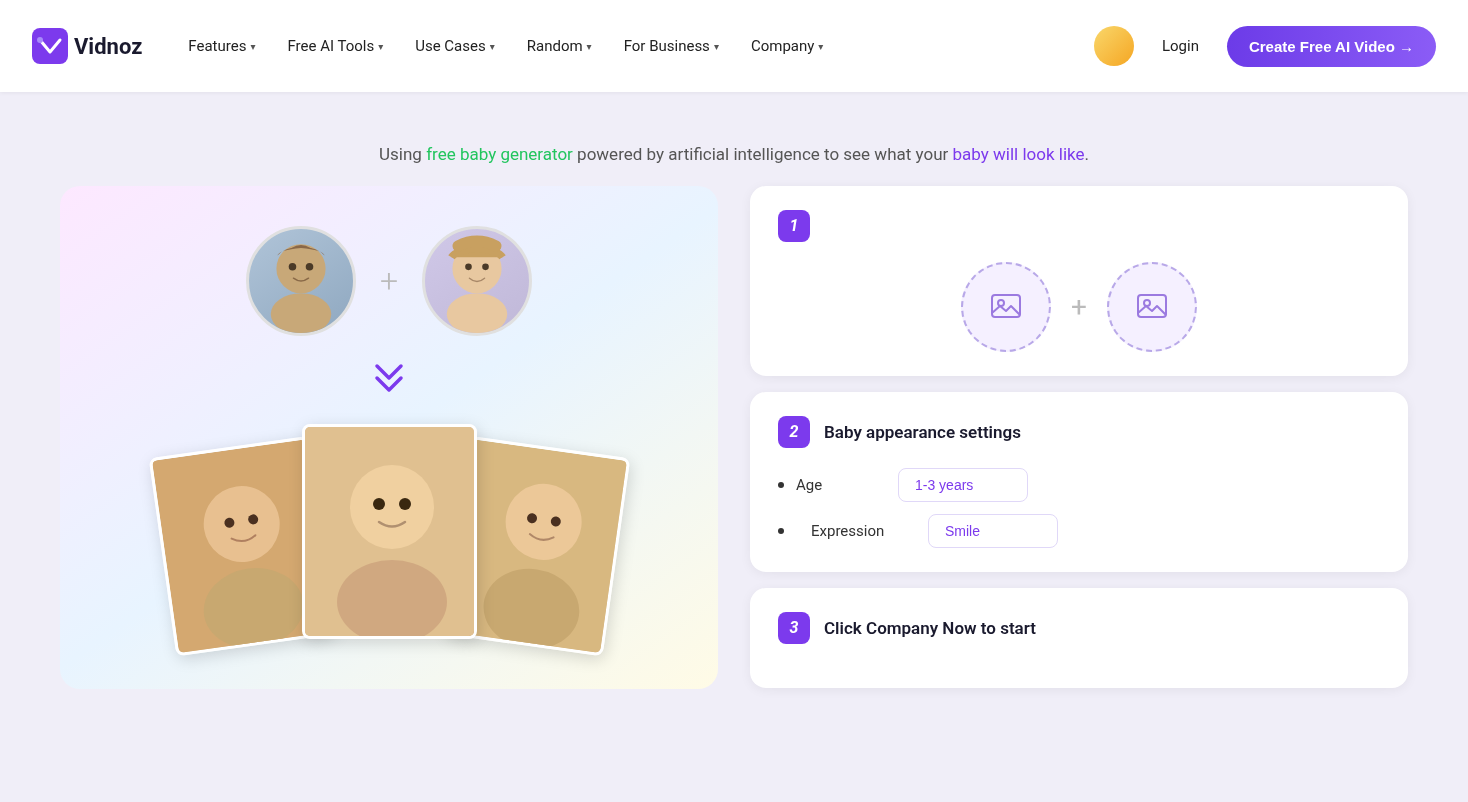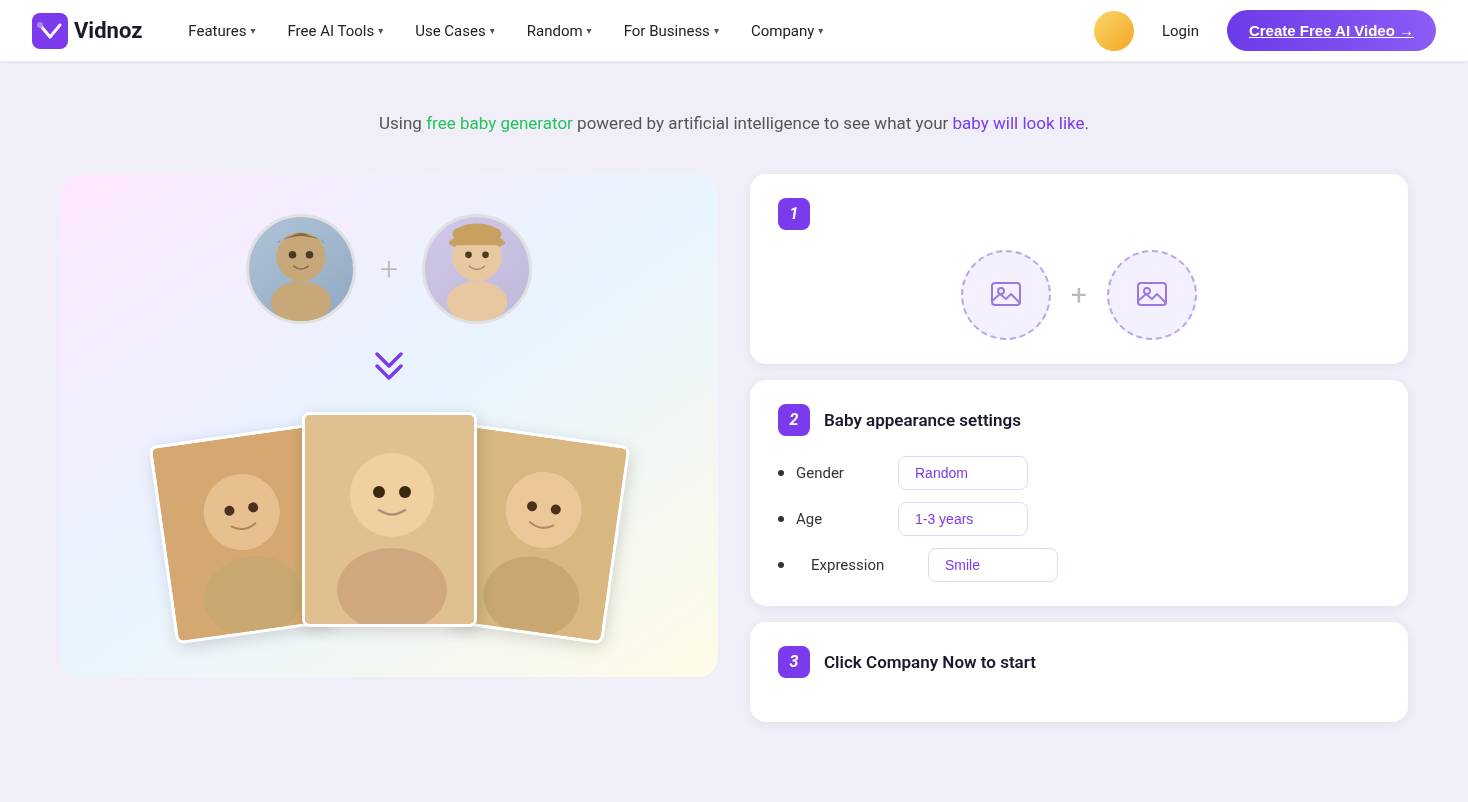--- a/index.html
+++ b/index.html
@@ -9,21 +9,21 @@
       min-height: 802px;
       overflow-x: hidden;
     }
 
     
     .navbar {
       background: #fff;
       display: flex;
       align-items: center;
       padding: 0 32px;
-      height: 61px;
+      height: 92px;
       box-shadow: 0 1px 4px rgba(0,0,0,0.06);
       position: sticky;
       top: 0;
       z-index: 100;
     }
     .logo {
       display: flex;
       align-items: center;
       gap: 6px;
       margin-right: 32px;
@@ -83,21 +83,20 @@
       border: none;
       padding: 12px 22px;
       border-radius: 30px;
       font-size: 15px;
       font-weight: 600;
       cursor: pointer;
       display: flex;
       align-items: center;
       gap: 8px;
       white-space: nowrap;
-      text-decoration: underline;
     }
 
     
     .main {
       padding: 48px 60px 60px;
       max-width: 1468px;
       margin: 0 auto;
     }
 
     
@@ -107,21 +106,21 @@
       color: #1a1a2e;
       text-align: center;
       margin-bottom: 18px;
       line-height: 1.2;
     }
     .hero-subtitle {
       font-size: 17px;
       color: #555;
       text-align: center;
       line-height: 1.7;
-      margin-bottom: 36px;
+      margin-bottom: 17px;
     }
     .hero-subtitle span.highlight-green { color: #22c55e; }
     .hero-subtitle span.highlight-purple { color: #7c3aed; }
 
     
     .content-grid {
       display: grid;
       grid-template-columns: 1fr 1fr;
       gap: 32px;
       align-items: start;
@@ -459,29 +458,20 @@
         </div>
       </div>
 
       <div class="step-card">
         <div class="step-header">
           <div class="step-number">2</div>
           <span class="step-title">Baby appearance settings</span>
         </div>
         <div class="settings-row">
           <span class="bullet"></span>
-          <span class="settings-label">Gender</span>
-          <select class="settings-select">
-            <option>Random</option>
-            <option>Boy</option>
-            <option>Girl</option>
-          </select>
-        </div>
-        <div class="settings-row">
-          <span class="bullet"></span>
           <span class="settings-label">Age</span>
           <select class="settings-select">
             <option>1-3 years</option>
             <option>3-6 years</option>
             <option>6-10 years</option>
           </select>
         </div>
         <div class="settings-row">
           <span class="bullet"></span>
           <span class="settings-label">Expression</span>

